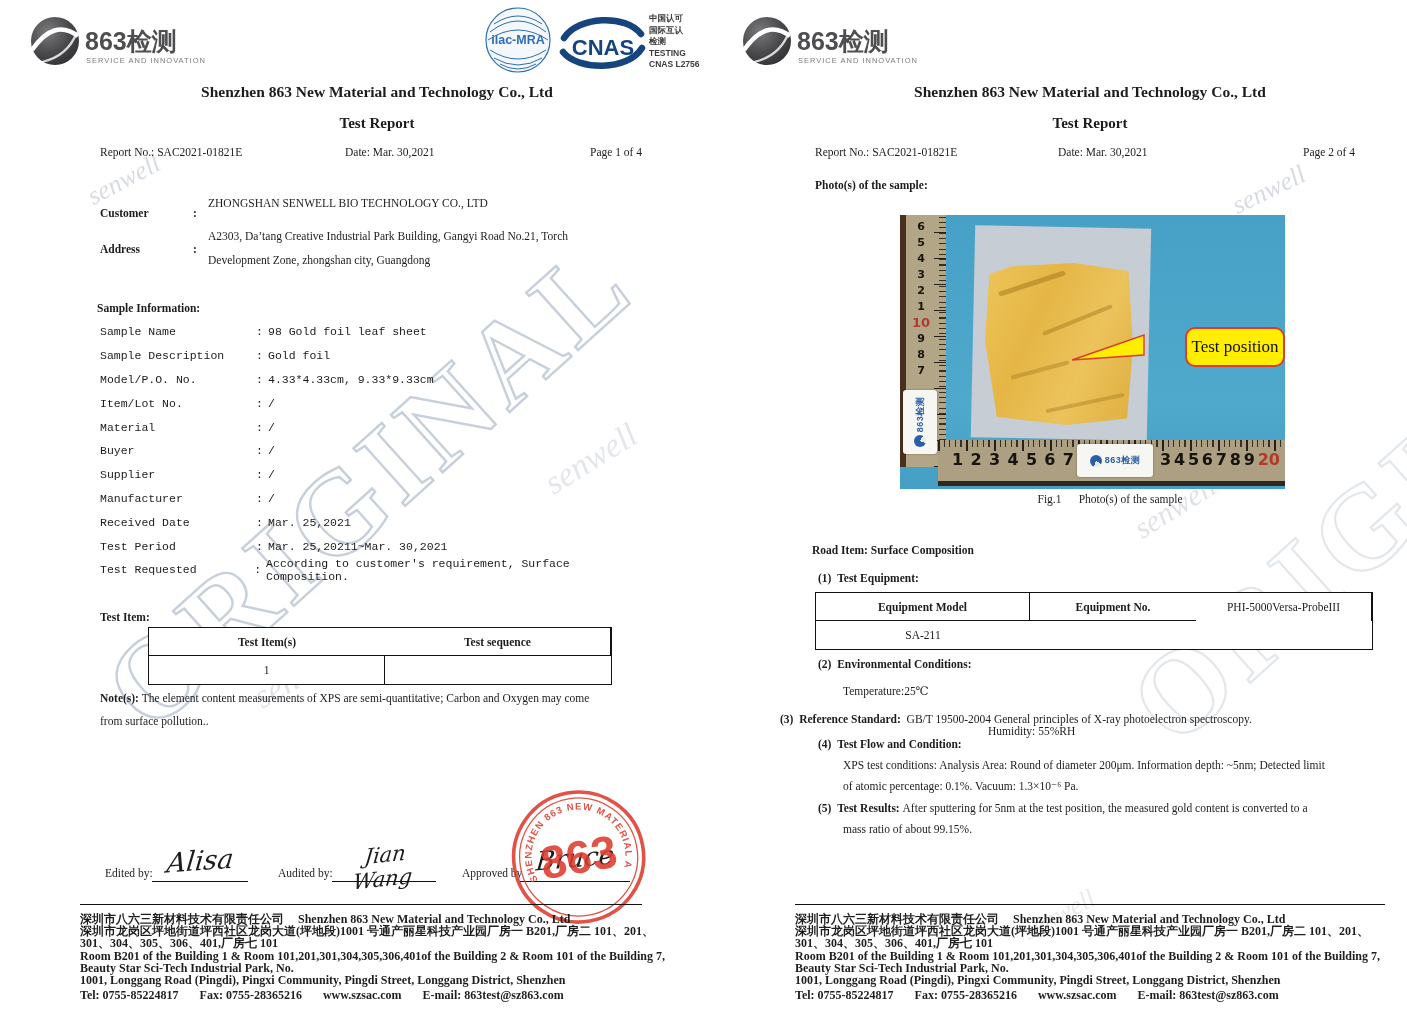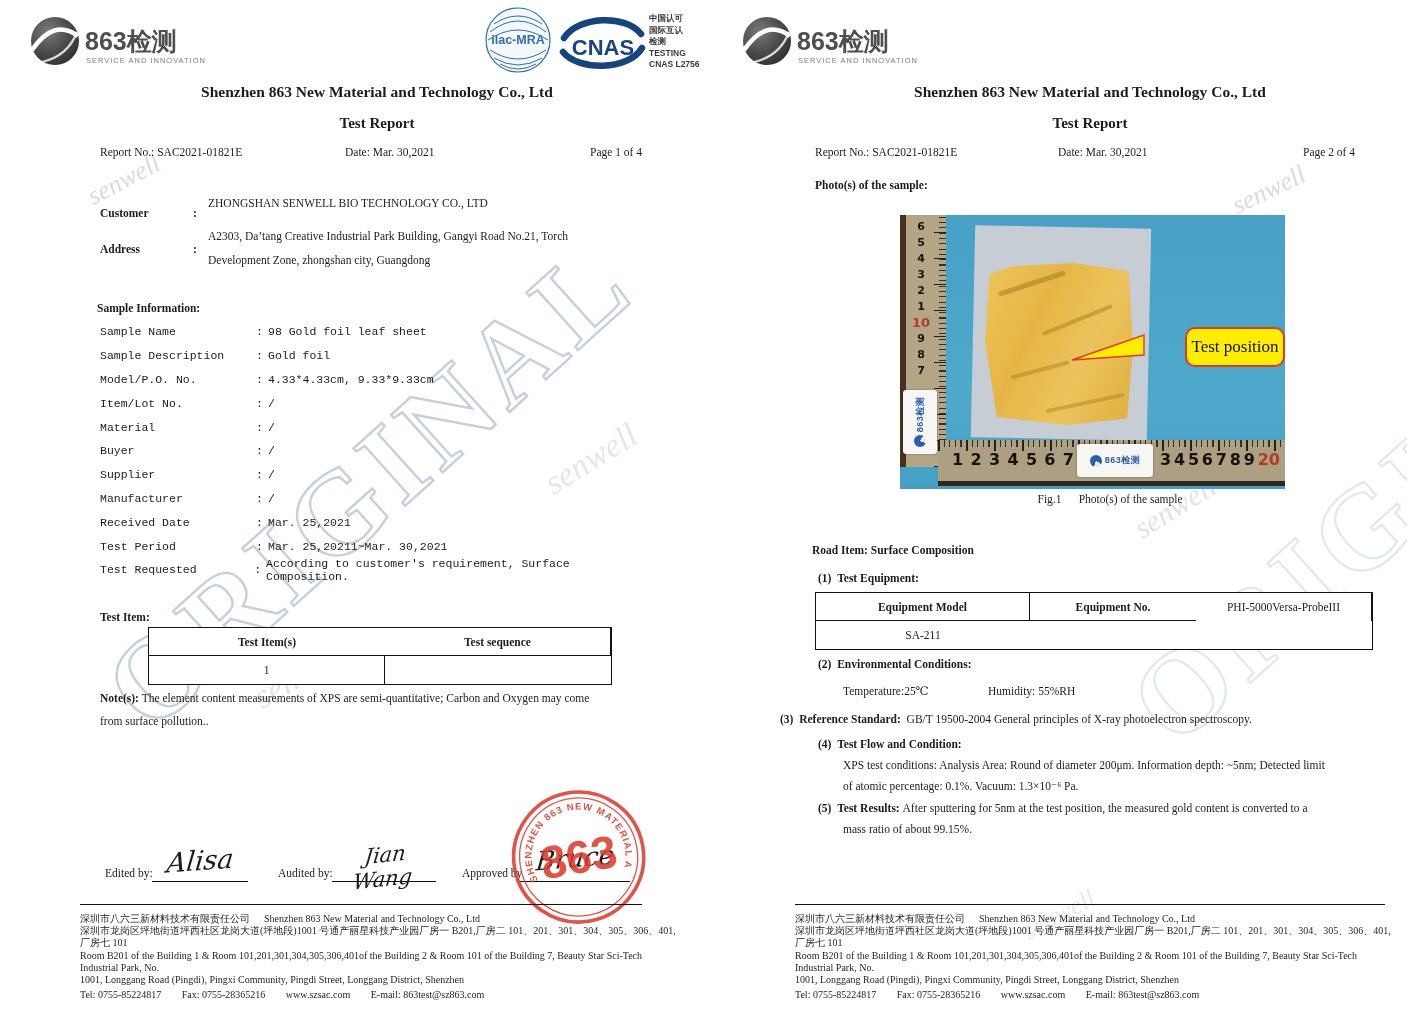--- a/index.html
+++ b/index.html
@@ -15,21 +15,21 @@
   .srow{display:flex;height:23.8px;align-items:center;font-size:11.5px;}
   .srow .lb{width:156px;}
   .srow .cl{width:12px;}
   
   .tbl{display:grid;border:1.8px solid #111;background:#fff;}
   .tbl .cell{border-right:1.4px solid #111;border-bottom:1.4px solid #111;
              display:flex;align-items:center;justify-content:center;font-size:11.5px;}
   .tbl .cell.last-col{border-right:none;}
   .tbl .cell.last-row{border-bottom:none;}
   
-  .footer{font-size:10px;line-height:12.2px;color:#1e1e1e;width:600px;}
+  .footer{font-size:12px;line-height:12.2px;color:#1e1e1e;width:600px;font-weight:bold;}
   .footer .gap{display:inline-block;width:14px;}
   .fline5 span{margin-right:18px;}
   
   .scr{font-style:italic;color:rgba(150,160,175,.38);white-space:nowrap;}
   
   .sigline{display:inline-block;border-bottom:1.4px solid #111;text-align:center;}
   .signame{font-style:italic;font-family:"DejaVu Serif",serif;}
   
   #photo{background:linear-gradient(180deg,#47a1c6 0%,#4fa9cd 70%,#459fc4 100%);overflow:hidden;}
   .ruler-v{background-color:#b2a687;
@@ -351,21 +351,21 @@
   <div class="cell b">Equipment Model</div>
   <div class="cell b last-col">Equipment No.</div>
   <div class="cell last-row">PHI-5000Versa-ProbeIII</div>
   <div class="cell last-row last-col">SA-211</div>
 </div>
 
 <div class="abs t11 b" style="left:818px;top:657px;">
   <span>(2)</span>&nbsp;&nbsp;<span>Environmental Conditions:</span>
 </div>
 <span class="abs t11" style="left:843px;top:684px;">Temperature:25℃</span>
-<span class="abs t11" style="left:988px;top:684px;text-align:center;">Humidity: 55%RH</span>
+<span class="abs t11" style="left:988px;top:724px;text-align:center;">Humidity: 55%RH</span>
 
 <div class="abs t11" style="left:780px;top:712px;white-space:nowrap;">
   <span class="b">(3)</span>&nbsp;&nbsp;<span class="b">Reference Standard:</span>&nbsp;&nbsp;<span>GB/T 19500-2004 General principles of X-ray photoelectron spectroscopy.</span>
 </div>
 
 <div class="abs t11 b" style="left:818px;top:737px;">
   <span>(4)</span>&nbsp;&nbsp;<span>Test Flow and Condition:</span>
 </div>
 <div class="abs t11" style="left:843px;top:758px;width:540px;">XPS test conditions: Analysis Area: Round of diameter 200μm. Information depth: ~5nm; Detected limit</div>
 <div class="abs t11" style="left:843px;top:779px;">of atomic percentage: 0.1%. Vacuum: 1.3×10⁻⁶ Pa.</div>

